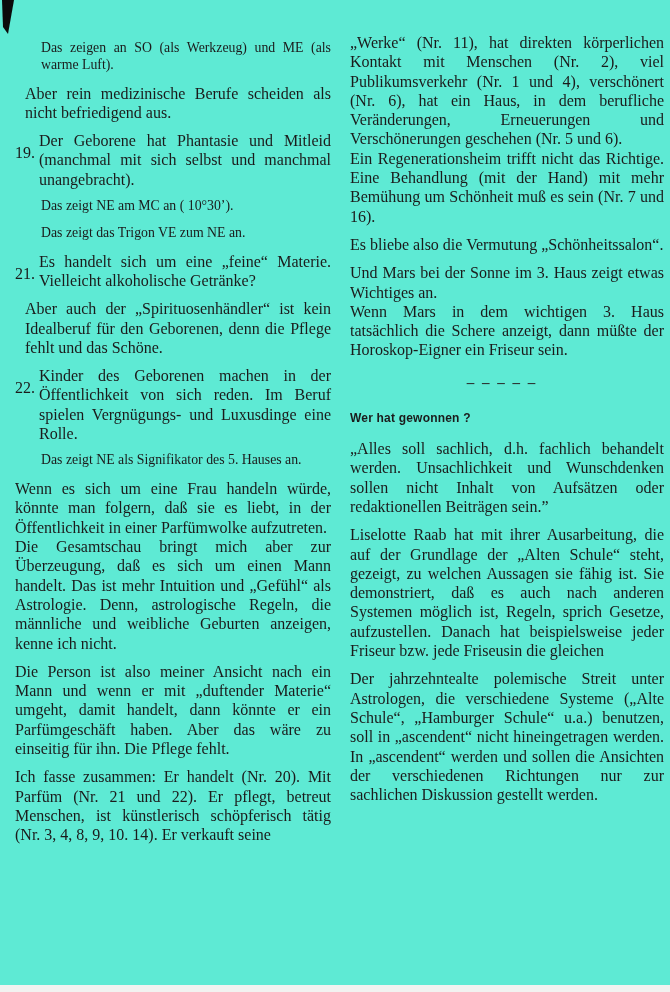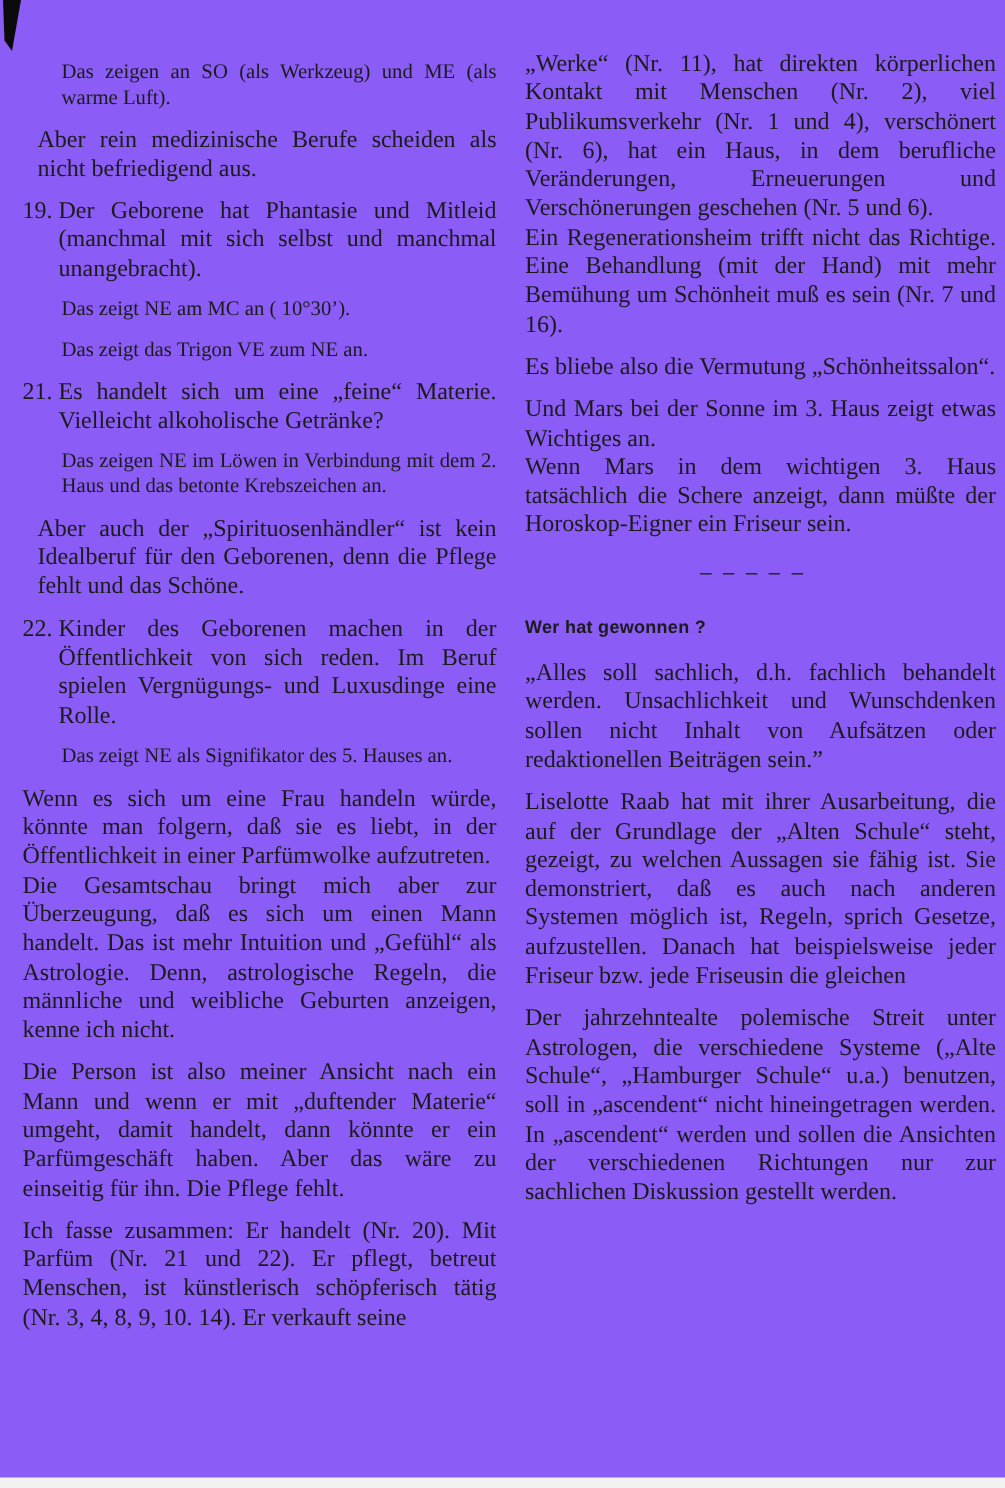--- a/index.html
+++ b/index.html
@@ -1,20 +1,20 @@
 <!DOCTYPE html>
 <html lang="de"><head>
 <meta charset="utf-8">
 <style>
   html, body { margin: 0; padding: 0; background: #ffffff; }
   .screen {
     position: relative;
     width: 670px;
     height: 992px;
-    background: #8b5cf6;
+    background: #5eead4;
     overflow: hidden;
     font-family: "Liberation Serif", serif;
     color: #1b1b1b;
   }
   .columns {
     position: absolute;
     top: 33px;
     left: 15px;
     display: flex;
     gap: 19px;
@@ -25,21 +25,21 @@
     line-height: 19.3px;
     text-align: justify;
     hyphens: auto;
     -webkit-hyphens: auto;
   }
   .col.right { width: 314px; }
   .block { margin: 0 0 9px 0; }
   .block.tight { margin-top: -9px; }
   .para-indent { margin-left: 10px; }
   .item { position: relative; padding-left: 24px; }
-  .item .num { position: absolute; left: 0; top: 0; }
+  .item .num { position: absolute; left: 0; top: 12px; }
   .note {
     font-size: 13.8px;
     line-height: 16.8px;
     margin: 7px 0 10px 26px;
   }
   .heading {
     font-family: "Liberation Sans", sans-serif;
     font-weight: bold;
     font-size: 12px;
     letter-spacing: 0.2px;
@@ -73,21 +73,20 @@
   </svg>
 
   <div class="columns">
     <div class="col left">
         <div class="block note">Das zeigen an SO (als Werkzeug) und ME (als warme Luft).</div>
         <div class="block para-indent">Aber rein medizinische Berufe scheiden als nicht befriedigend aus.</div>
         <div class="block item"><span class="num">19.</span><span>Der Geborene hat Phantasie und Mitleid (manchmal mit sich selbst und manchmal unangebracht).</span></div>
         <div class="block note">Das zeigt NE am MC an ( 10°30’).</div>
         <div class="block note">Das zeigt das Trigon VE zum NE an.</div>
         <div class="block item"><span class="num">21.</span><span>Es handelt sich um eine „feine“ Materie. Vielleicht alkoholische Getränke?</span></div>
-        <div class="block note">Das zeigen NE im Löwen in Verbindung mit dem 2. Haus und das betonte Krebszeichen an.</div>
         <div class="block para-indent">Aber auch der „Spirituosenhändler“ ist kein Idealberuf für den Geborenen, denn die Pflege fehlt und das Schöne.</div>
         <div class="block item"><span class="num">22.</span><span>Kinder des Geborenen machen in der Öffentlichkeit von sich reden. Im Beruf spielen Vergnügungs- und Luxusdinge eine Rolle.</span></div>
         <div class="block note">Das zeigt NE als Signifikator des 5. Hauses an.</div>
         <div class="block para">Wenn es sich um eine Frau handeln würde, könnte man folgern, daß sie es liebt, in der Öffentlichkeit in einer Parfümwolke aufzutreten.</div>
         <div class="block para tight">Die Gesamtschau bringt mich aber zur Überzeugung, daß es sich um einen Mann handelt. Das ist mehr Intuition und „Gefühl“ als Astrologie. Denn, astrologische Regeln, die männliche und weibliche Geburten anzeigen, kenne ich nicht.</div>
         <div class="block para">Die Person ist also meiner Ansicht nach ein Mann und wenn er mit „duftender Materie“ umgeht, damit handelt, dann könnte er ein Parfümgeschäft haben. Aber das wäre zu einseitig für ihn. Die Pflege fehlt.</div>
         <div class="block para">Ich fasse zusammen: Er handelt (Nr. 20). Mit Parfüm (Nr. 21 und 22). Er pflegt, betreut Menschen, ist künstlerisch schöpferisch tätig (Nr. 3, 4, 8, 9, 10. 14). Er verkauft seine</div>
       </div>
     <div class="col right">
         <div class="block para">„Werke“ (Nr. 11), hat direkten körperlichen Kontakt mit Menschen (Nr. 2), viel Publikumsverkehr (Nr. 1 und 4), verschönert (Nr. 6), hat ein Haus, in dem berufliche Veränderungen, Erneuerungen und Verschönerungen geschehen (Nr. 5 und 6).</div>

